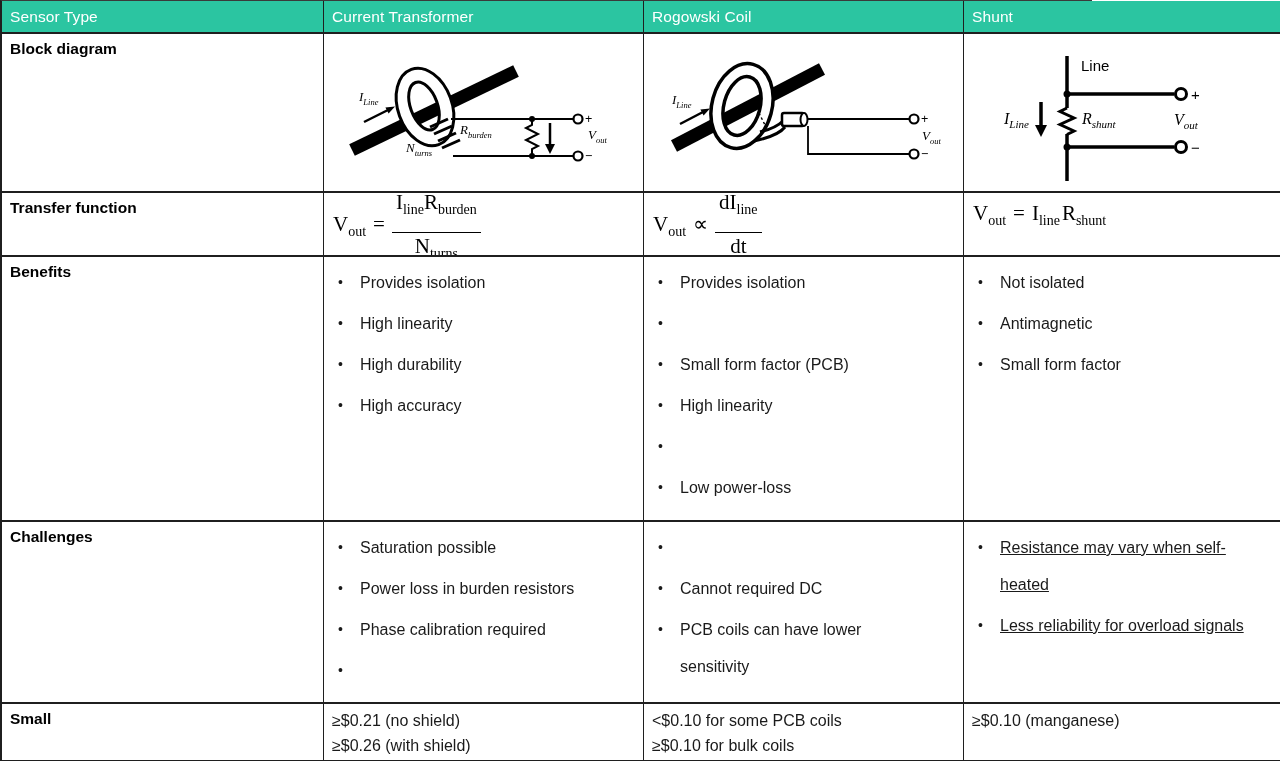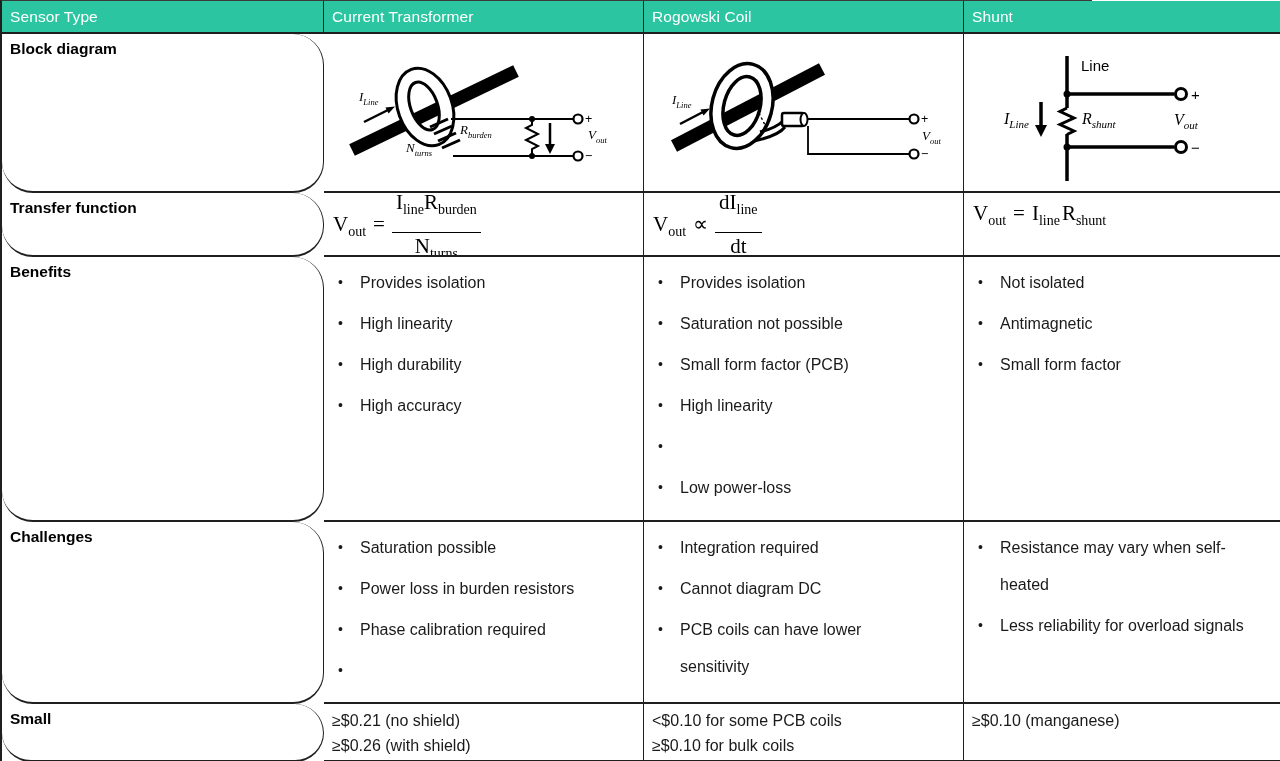--- a/index.html
+++ b/index.html
@@ -32,29 +32,28 @@
     display:flex;align-items:center;
     padding:0 8px;
     font-size:15.5px;
     letter-spacing:.1px;
   }
   .label-cell{
     font-weight:bold;
     font-size:15.5px;
     padding:6px 8px;
     color:#000;
-    border-radius:31px;
   }
   
   .list-cell{padding:7px 8px 0 14px;}
   .item{display:flex;line-height:37px;margin-bottom:4px;font-size:16px;}
   .item .bullet{width:22px;flex:0 0 22px;font-size:14px;}
   .item .item-text{flex:0 1 auto;}
   .cell[data-name="cell-challenges-rogowski"] .item-text{max-width:230px;}
-  .cell[data-name="cell-challenges-shunt"] .item-text{max-width:250px;}
+  .cell[data-name="cell-challenges-shunt"] .item-text{max-width:250px;text-decoration:underline;}
   
   .cost-cell{padding:5px 8px;font-size:16px;line-height:24.5px;}
   
   .eq-cell{display:flex;align-items:center;padding-left:9px;}
   .eq{
     font-family:"Liberation Serif",serif;
     font-size:21px;color:#000;
     display:flex;align-items:center;
   }
   .eq sub{font-size:14px;line-height:0;}
@@ -243,21 +242,20 @@
       </div>
   </div>
 
   <div class="cell list-cell" data-name="cell-benefits-rogowski">
     <div class="item" data-name="list-item">
         <span class="bullet" data-name="bullet-icon">•</span>
         <span class="item-text">Provides isolation</span>
       </div>
     <div class="item" data-name="list-item">
         <span class="bullet" data-name="bullet-icon">•</span>
-        <span class="item-text">Saturation not possible</span>
       </div>
     <div class="item" data-name="list-item">
         <span class="bullet" data-name="bullet-icon">•</span>
         <span class="item-text">Small form factor (PCB)</span>
       </div>
     <div class="item" data-name="list-item">
         <span class="bullet" data-name="bullet-icon">•</span>
         <span class="item-text">High linearity</span>
       </div>
     <div class="item" data-name="list-item">
@@ -300,25 +298,24 @@
         <span class="item-text">Phase calibration required</span>
       </div>
     <div class="item" data-name="list-item">
         <span class="bullet" data-name="bullet-icon">•</span>
       </div>
   </div>
 
   <div class="cell list-cell" data-name="cell-challenges-rogowski">
     <div class="item" data-name="list-item">
         <span class="bullet" data-name="bullet-icon">•</span>
-        <span class="item-text">Integration required</span>
-      </div>
-    <div class="item" data-name="list-item">
-        <span class="bullet" data-name="bullet-icon">•</span>
-        <span class="item-text">Cannot diagram DC</span>
+      </div>
+    <div class="item" data-name="list-item">
+        <span class="bullet" data-name="bullet-icon">•</span>
+        <span class="item-text">Cannot required DC</span>
       </div>
     <div class="item" data-name="list-item">
         <span class="bullet" data-name="bullet-icon">•</span>
         <span class="item-text">PCB coils can have lower sensitivity</span>
       </div>
   </div>
 
   <div class="cell list-cell" data-name="cell-challenges-shunt">
     <div class="item" data-name="list-item">
         <span class="bullet" data-name="bullet-icon">•</span>

